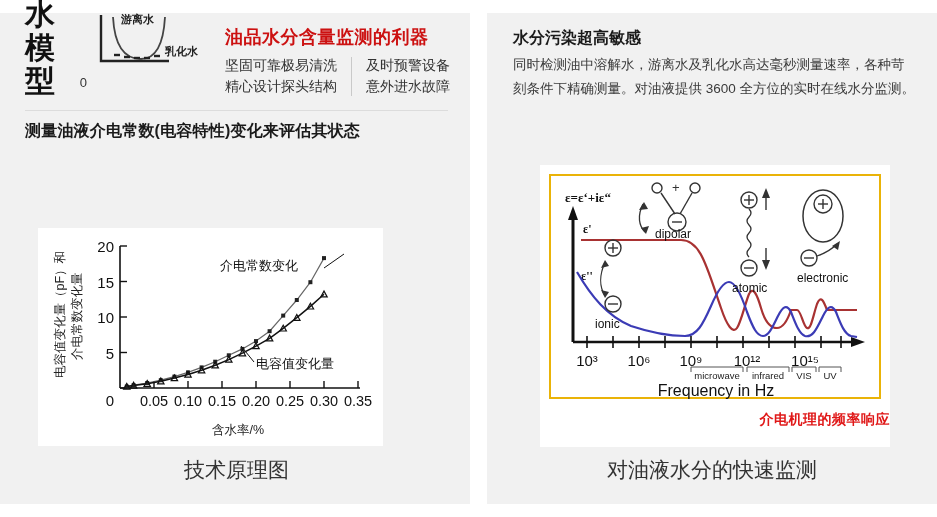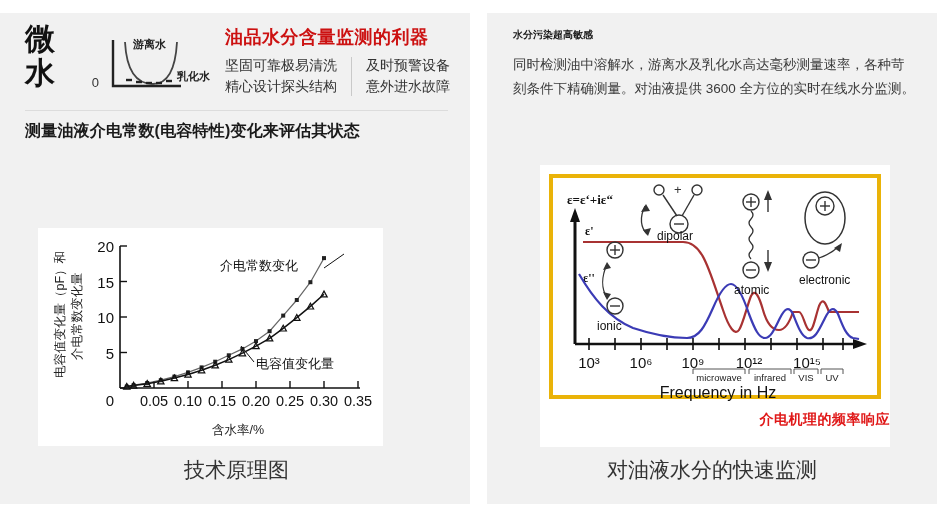--- a/index.html
+++ b/index.html
@@ -22,21 +22,21 @@
   
   .hdr{position:absolute;left:25px;top:14px;width:425px;height:84px;display:flex;align-items:flex-end;}
   .logo{display:flex;align-items:center;}
   .logo-text{
     font-size:30px;font-weight:bold;color:#111;line-height:1.12;
     letter-spacing:1px;
   }
   .logo-zero{font-size:13px;color:#333;align-self:flex-end;margin:0 2px 8px 6px;}
   .logo-fig{margin-left:2px;margin-top:22px;font-weight:bold;}
 
-  .hdr-right{margin-left:14px;padding-top:14px;}
+  .hdr-right{margin-left:26px;padding-top:14px;}
   .hdr-title{
     font-size:18px;font-weight:bold;color:#cc1111;letter-spacing:.5px;
     margin-bottom:6px;
   }
   .feat{display:flex;align-items:stretch;}
   .feat-col{font-size:14px;color:#333;line-height:1.55;white-space:nowrap;}
   .feat-div{width:1px;background:#c9c9c9;margin:2px 14px 2px 14px;}
 
   .rule{position:absolute;left:25px;top:110px;width:423px;height:1px;background:#dcdcdc;}
 
@@ -57,53 +57,54 @@
   }
   .cap{
     position:absolute;font-size:21px;color:#333;text-align:center;
   }
   .cap-left{left:25px;top:456px;width:423px;}
   .cap-right{left:500px;top:456px;width:424px;}
 
   
   .r-head{
     position:absolute;left:513px;top:28px;width:400px;
-    font-size:10px;font-weight:bold;color:#1a1a1a;
+    font-size:16px;font-weight:bold;color:#1a1a1a;
   }
   .r-body{
     position:absolute;left:513px;top:53px;width:404px;
     font-size:13.5px;color:#3a3a3a;line-height:1.78;
   }
 
   
   .fig-card{
     position:absolute;left:540px;top:165px;width:350px;height:282px;
     background:#fff;
   }
   .fig-inner{
     position:absolute;left:9px;top:9px;width:332px;height:225px;
-    border:4px solid #eab308;background:#fff;box-sizing:border-box;
+    border:2px solid #eab308;background:#fff;box-sizing:border-box;
   }
   .fig-caption{
     position:absolute;left:0;top:246px;width:350px;text-align:right;
     font-size:14px;font-weight:bold;color:#e01818;letter-spacing:.5px;
   }
   svg{display:block;}
 </style>
 </head>
 <body>
 
 <div class="stage">
 
   <div class="panel panel-left"></div>
 
   <div class="hdr">
     <div class="logo">
       <div class="logo-text">
         <div>微水</div>
+        <div>模型</div>
       </div>
       <div class="logo-zero">0</div>
       <div class="logo-fig">
         <svg width="108" height="62" viewBox="0 0 108 62">
           <path d="M10 4 L10 50 L78 50" fill="none" stroke="#222" stroke-width="2.4"></path>
           <path d="M22 6 C24 44, 40 48, 50 48 C60 48, 72 42, 74 6" fill="none" stroke="#444" stroke-width="1.8"></path>
           <g stroke="#222" stroke-width="2.4" stroke-linecap="butt">
             <line x1="23" y1="44" x2="29" y2="44"></line>
             <line x1="33" y1="46" x2="39" y2="46"></line>
             <line x1="43" y1="47" x2="49" y2="47"></line>

